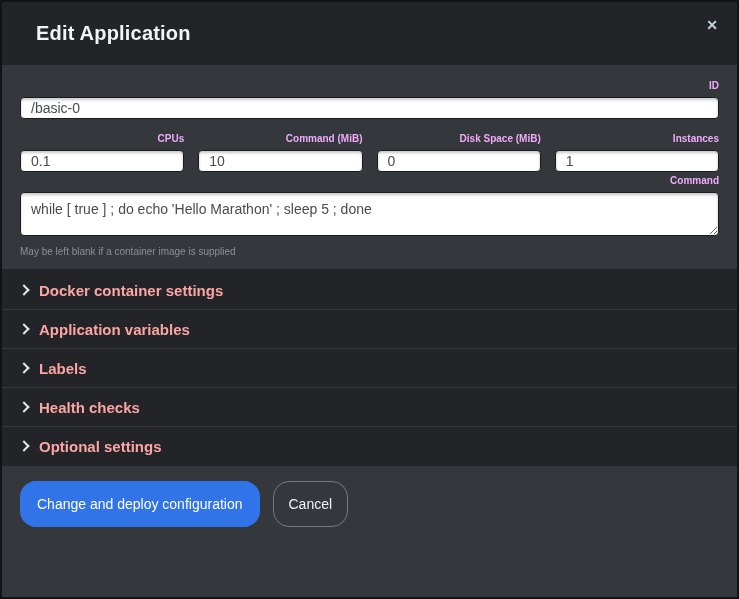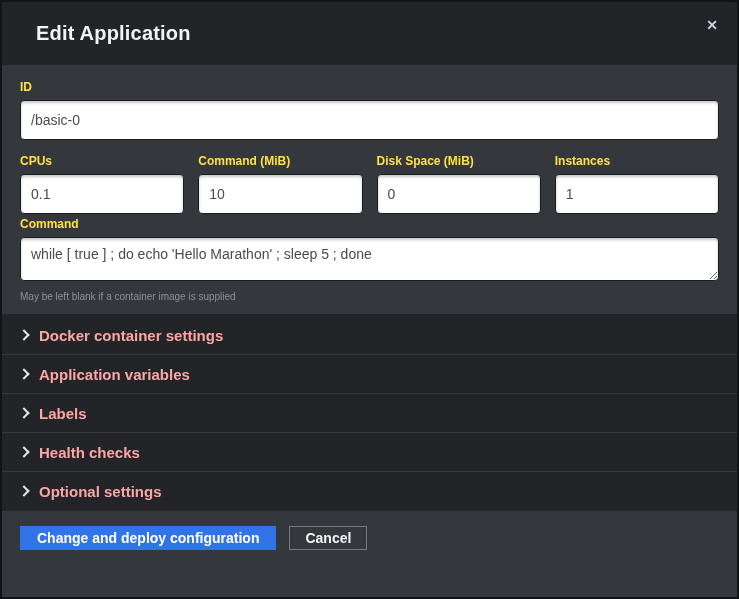--- a/index.html
+++ b/index.html
@@ -35,36 +35,37 @@
     color: #c7d2e0; font-size: 14px; font-weight: 700;
     cursor: pointer; user-select: none;
   }
   
   .form-section {
     background: #34373c;
     padding: 15px 18px 12px 18px;
   }
   .field-label {
     display: block;
-    color: #fde047; font-size: 12px; font-weight: 700;
+    color: #f0abfc; font-size: 10px; font-weight: 700;
     margin-bottom: 6px;
+    text-align: right;
   }
   .text-input, .text-area {
     width: 100%;
     background: #ffffff;
     border: 1px solid #1b1c1f;
     border-radius: 4px;
     box-shadow: inset 0 2px 3px rgba(0,0,0,0.22);
     color: #4a4b4e;
     font-family: "Liberation Sans", sans-serif;
     font-size: 14px;
     padding: 7px 10px;
     outline: none;
   }
-  .text-input { height: 40px; }
+  .text-input { height: 22px; }
   .text-area { height: 44px; resize: vertical; line-height: 1.35; }
   .field-group { margin-bottom: 14px; }
   .grid-row {
     display: grid;
     grid-template-columns: repeat(4, 1fr);
     gap: 14px;
     margin-bottom: 3px;
   }
   .help-text {
     margin-top: 6px;
@@ -96,25 +97,25 @@
   }
   
   .modal-footer {
     flex: 1;
     background: #34373c;
     display: flex; align-items: flex-start;
     gap: 13px;
     padding: 15px 18px;
   }
   .btn {
-    height: 24px;
+    height: 46px;
     display: inline-flex; align-items: center; justify-content: center;
-    border-radius: 0;
+    border-radius: 16px;
     font-family: "Liberation Sans", sans-serif;
-    font-size: 14px; font-weight: 700;
+    font-size: 14px; font-weight: 400;
     cursor: pointer;
     border: none;
   }
   .btn-primary {
     background: #3173e8;
     color: #ffffff;
     padding: 0 17px;
   }
   .btn-secondary {
     background: transparent;

